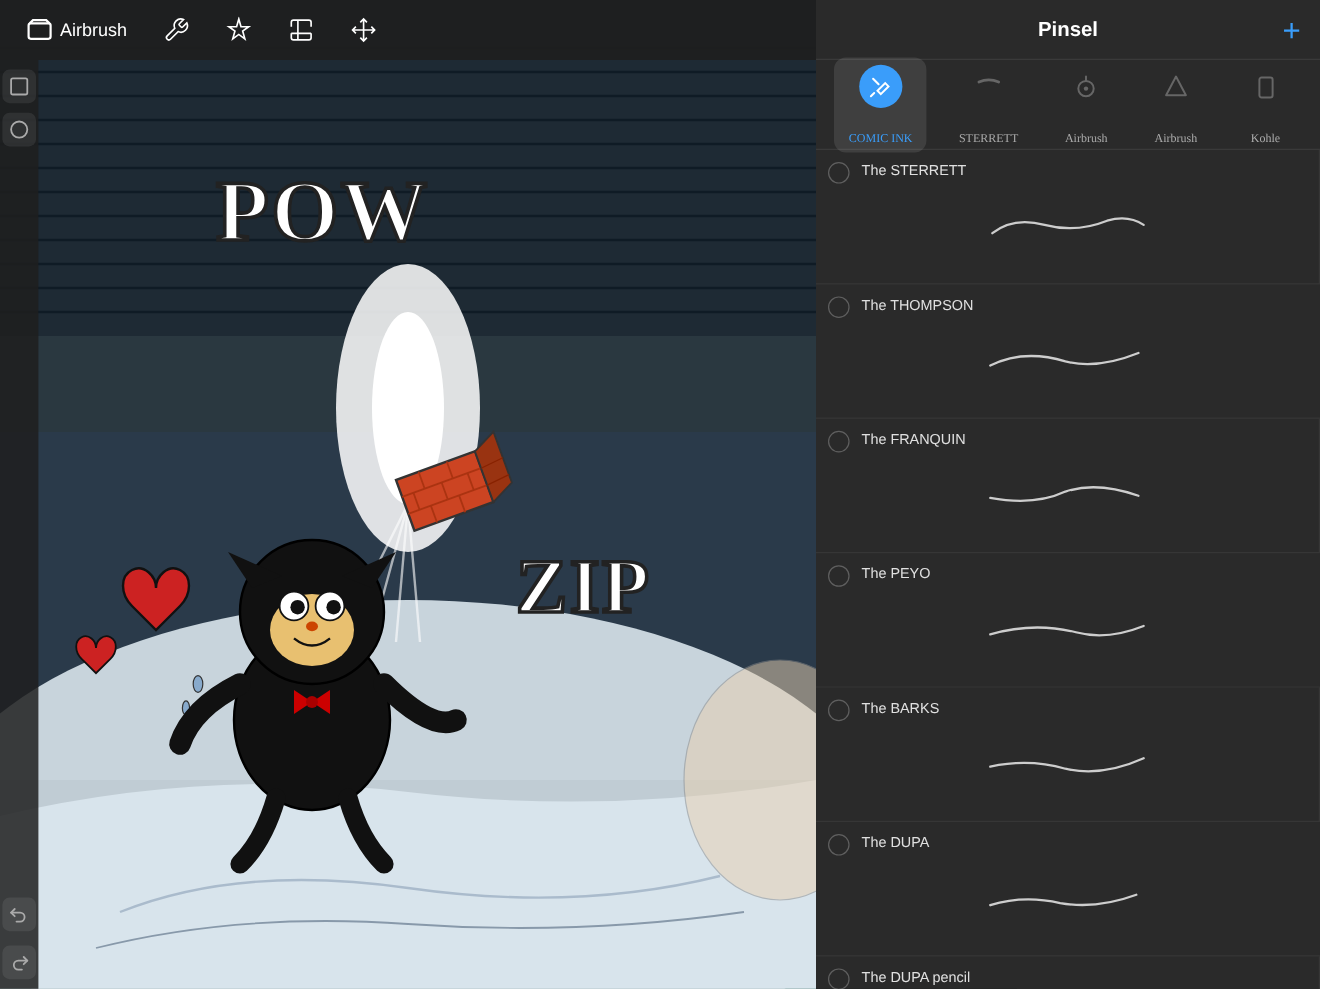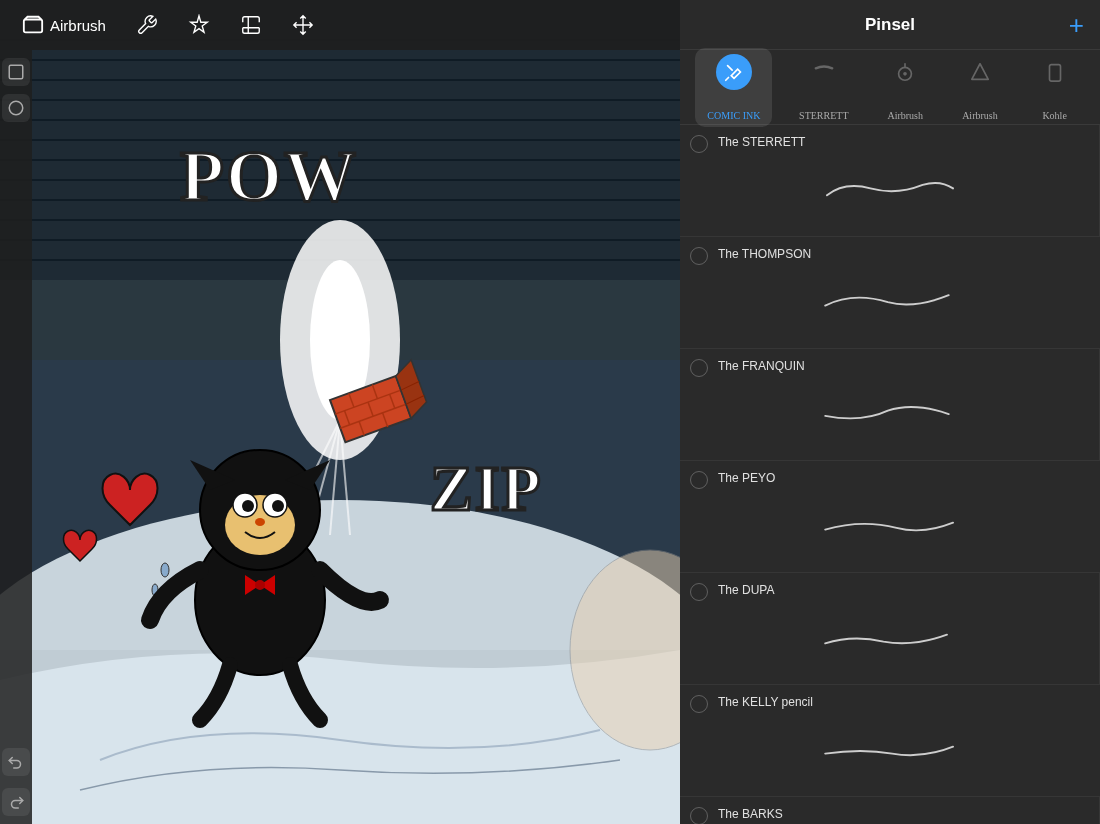--- a/index.html
+++ b/index.html
@@ -518,34 +518,47 @@
         <svg viewBox="0 0 165 46" xmlns="http://www.w3.org/2000/svg">
           <path d="M8 26 Q50 14 90 24 Q120 32 155 18" stroke="rgba(255,255,255,0.85)" stroke-width="2.2" fill="none" stroke-linecap="round" stroke-linejoin="round" opacity="0.9"></path>
         </svg>
       </div>
     </div>
   </div>
       <div class="brush-item">
     <div class="brush-check ">
       
     </div>
+    <div class="brush-name">The BARKS</div>
+    <div class="brush-stroke-area">
+      <div class="brush-stroke">
+        <svg viewBox="0 0 165 46" xmlns="http://www.w3.org/2000/svg">
+          <path d="M8 24 Q45 16 80 26 Q115 34 155 16" stroke="rgba(255,255,255,0.85)" stroke-width="2.2" fill="none" stroke-linecap="round" stroke-linejoin="round" opacity="0.9"></path>
+        </svg>
+      </div>
+    </div>
+  </div>
+      <div class="brush-item">
+    <div class="brush-check ">
+      
+    </div>
     <div class="brush-name">The DUPA</div>
     <div class="brush-stroke-area">
       <div class="brush-stroke">
         <svg viewBox="0 0 165 46" xmlns="http://www.w3.org/2000/svg">
           <path d="M8 28 Q40 18 75 26 Q110 32 148 18" stroke="rgba(255,255,255,0.85)" stroke-width="2.2" fill="none" stroke-linecap="round" stroke-linejoin="round" opacity="0.9"></path>
         </svg>
       </div>
     </div>
   </div>
       <div class="brush-item">
     <div class="brush-check ">
       
     </div>
-    <div class="brush-name">The KELLY pencil</div>
+    <div class="brush-name">The DUPA pencil</div>
     <div class="brush-stroke-area">
       <div class="brush-stroke">
         <svg viewBox="0 0 165 46" xmlns="http://www.w3.org/2000/svg">
           <path d="M8 26 Q50 20 85 26 Q120 32 155 18" stroke="rgba(255,255,255,0.85)" stroke-width="2.2" fill="none" stroke-linecap="round" stroke-linejoin="round" opacity="0.9"></path>
         </svg>
       </div>
     </div>
   </div>
       <div class="brush-item">
     <div class="brush-check ">

